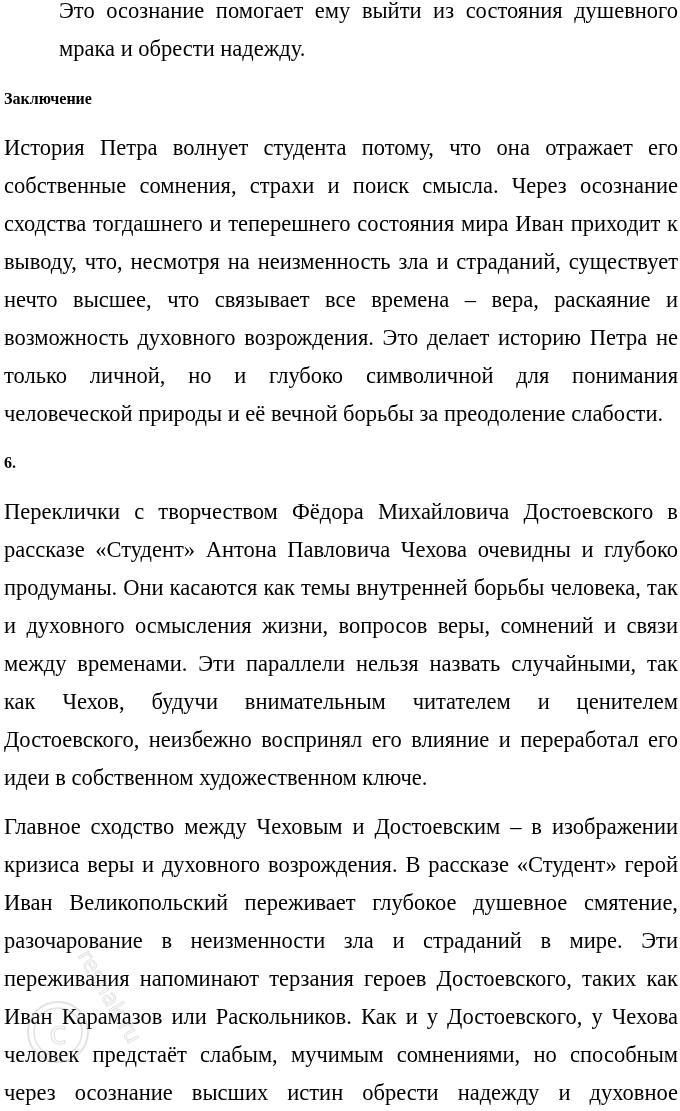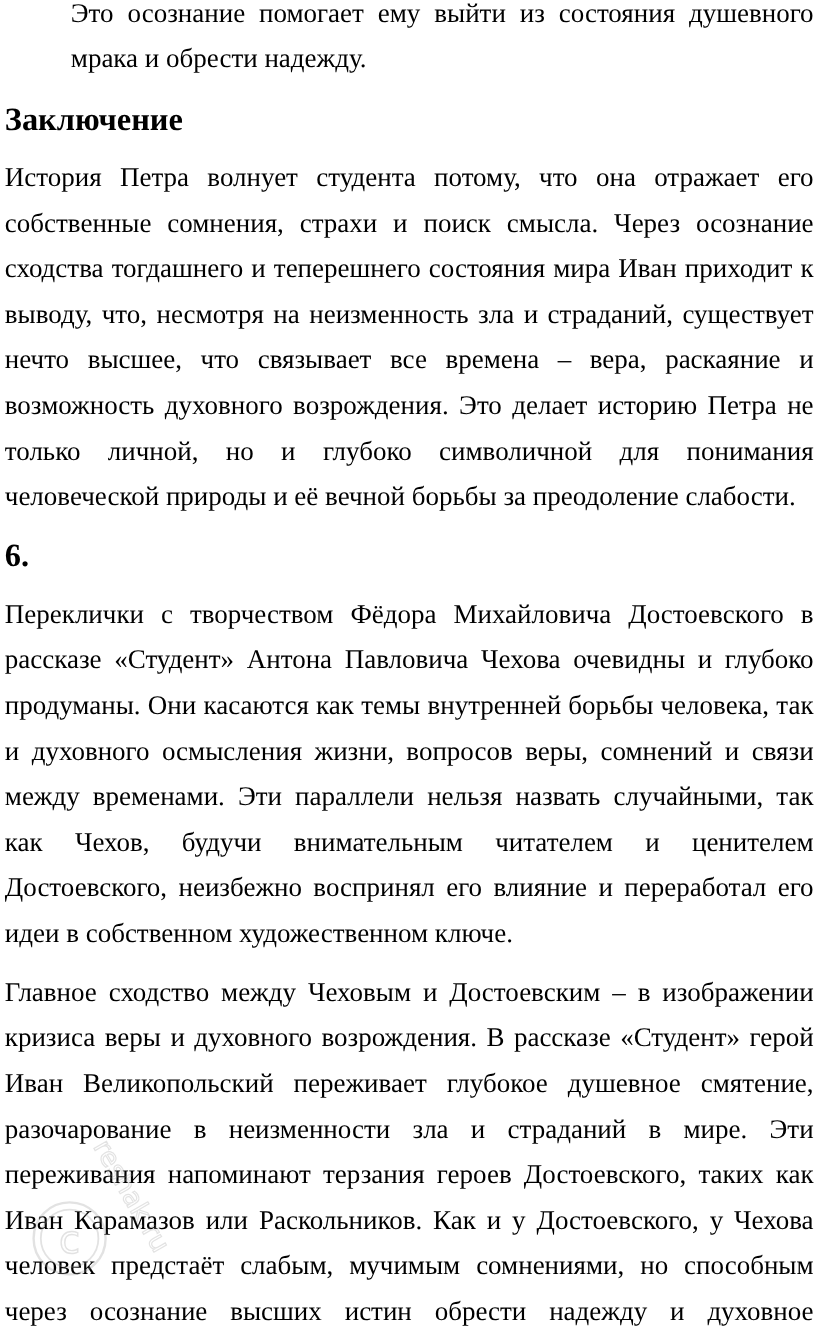--- a/index.html
+++ b/index.html
@@ -26,21 +26,21 @@
       line-height: 38px;
       text-align: justify;
       margin: 0 0 11px 0;
       padding: 0 2px 0 4px;
     }
     .p.indent {
       padding-left: 59px;
       margin-bottom: 12px;
     }
     .h {
-      font-size: 27px;
+      font-size: 16px;
       font-weight: bold;
       line-height: 38px;
       margin: 0 0 11px 0;
       padding-left: 4px;
     }
     .watermark {
       position: absolute;
       left: 20px;
       top: 940px;
       width: 120px;

